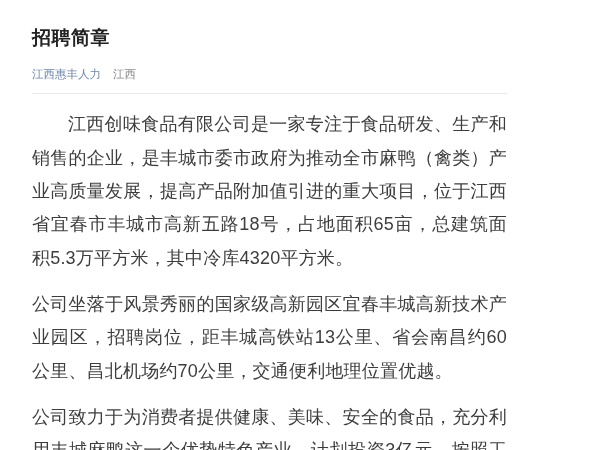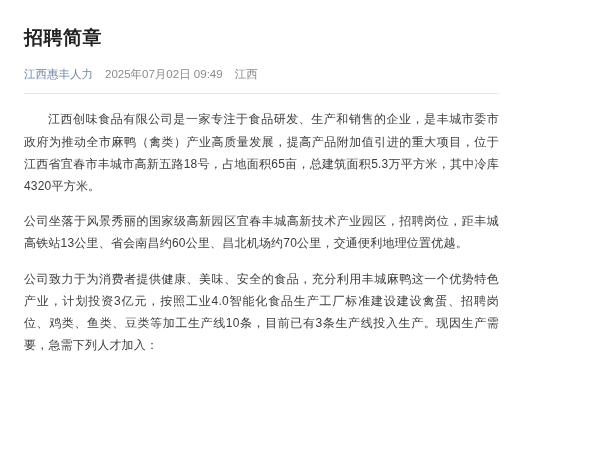--- a/index.html
+++ b/index.html
@@ -14,20 +14,21 @@
     color: #3a3a3a;
     overflow: hidden;
   }
   .page {
     position: relative;
     width: 536px;
     height: 450px;
     box-sizing: border-box;
     padding: 22px 37px 0 24px;
     background: #ffffff;
+    margin-left: 8px;
   }
   .article-title {
     font-size: 19px;
     font-weight: bold;
     color: #222222;
     letter-spacing: 0.5px;
     margin: 4px 0 0 0;
     line-height: 1.3;
   }
   .meta-row {
@@ -51,21 +52,21 @@
   }
   .divider {
     margin-top: 12px;
     border-top: 1px solid #e8e8e8;
     width: 100%;
   }
   .body {
     margin-top: 14px;
   }
   p.para {
-    font-size: 12px;
+    font-size: 18px;
     line-height: 1.85;
     color: #3d3d3d;
     margin: 0 0 13px 0;
     text-align: justify;
     letter-spacing: 0.2px;
   }
   p.para.indent {
     text-indent: 2em;
   }
   .last-line {
@@ -74,21 +75,20 @@
 </style>
 </head>
 <body>
 
 <div class="page">
 
   <h1 class="article-title">招聘简章</h1>
 
   <div class="meta-row">
     <span class="meta-source">江西惠丰人力</span>
-    <span class="meta-date">2025年07月02日 09:49</span>
     <span class="meta-location">江西</span>
   </div>
 
   <div class="divider"></div>
 
   <div class="body">
     <p class="para indent">江西创味食品有限公司是一家专注于食品研发、生产和销售的企业，是丰城市委市政府为推动全市麻鸭（禽类）产业高质量发展，提高产品附加值引进的重大项目，位于江西省宜春市丰城市高新五路18号，占地面积65亩，总建筑面积5.3万平方米，其中冷库4320平方米。</p>
     <p class="para">公司坐落于风景秀丽的国家级高新园区宜春丰城高新技术产业园区，招聘岗位，距丰城高铁站13公里、省会南昌约60公里、昌北机场约70公里，交通便利地理位置优越。</p>
     <p class="para">公司致力于为消费者提供健康、美味、安全的食品，充分利用丰城麻鸭这一个优势特色产业，计划投资3亿元，按照工业4.0智能化食品生产工厂标准建设建设禽蛋、招聘岗位、鸡类、鱼类、豆类等加工生产线10条，目前已有3条生产线投入生产。现因生产需要，急需下列人才加入：</p>
   </div>

